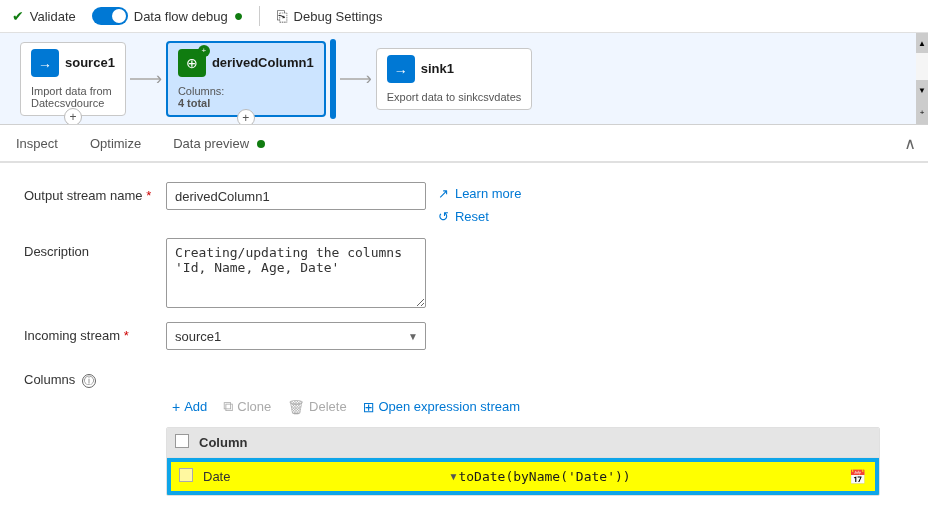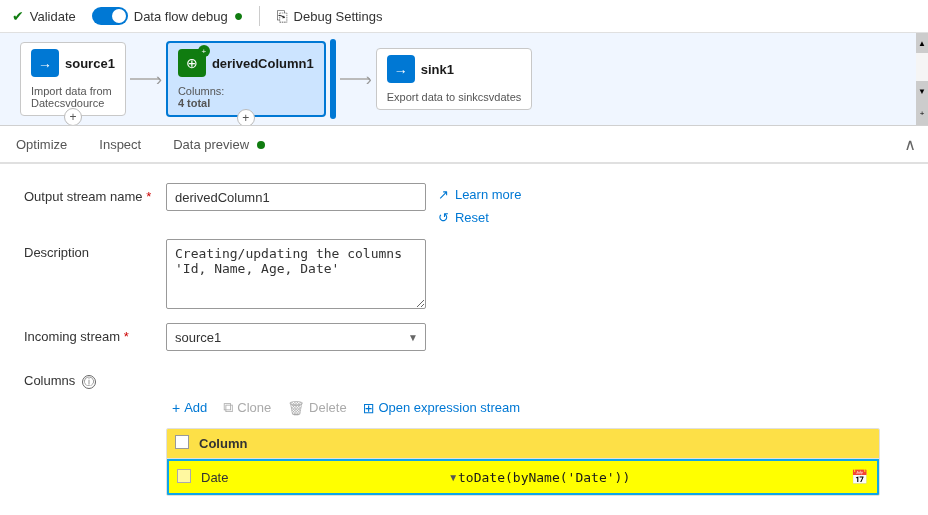--- a/index.html
+++ b/index.html
@@ -268,38 +268,38 @@
 
     .columns-table {
       margin-left: 142px;
       border: 1px solid #e0e0e0;
       border-radius: 2px;
       overflow: hidden;
       width: calc(100% - 142px - 24px);
     }
     .col-header-row {
       display: flex;
-      background: #fde047;
+      background: #e5e5e5;
       border-bottom: 1px solid #e0e0e0;
       padding: 6px 8px;
       font-weight: 600;
       font-size: 13px;
       color: #333;
       align-items: center;
     }
     .col-header-check { width: 24px; }
     .col-header-name { flex: 1; }
     .col-header-expr { flex: 1.5; }
 
     .col-data-row {
       display: flex;
       align-items: center;
       padding: 6px 8px;
       background: #ffff00;
-      border: 2px solid #0ea5e9;
+      border: 4px solid #0ea5e9;
       min-height: 36px;
     }
     .col-check { width: 24px; }
     .col-checkbox {
       width: 14px; height: 14px;
       border: 1px solid #999;
       background: #fff;
       display: inline-block;
     }
     .col-name-wrapper {
@@ -435,24 +435,24 @@
       <div class="canvas-scrollbar-track"></div>
       <div class="canvas-scrollbar-btn">▼</div>
       <div class="canvas-scrollbar-btn" style="height:24px;">+</div>
     </div>
   </div>
 
   <div class="bottom-panel">
 
     <div class="tabs-bar">
       <div class="tab">
+        <span>Inspect</span>
+      </div>
+      <div class="tab">
         <span>Optimize</span>
-      </div>
-      <div class="tab">
-        <span>Inspect</span>
       </div>
       <div class="tab">
         <span>Data preview</span>
         <span class="tab-dot"></span>
       </div>
       <div class="tabs-collapse">∧</div>
     </div>
 
     <div class="settings-panel">
 

